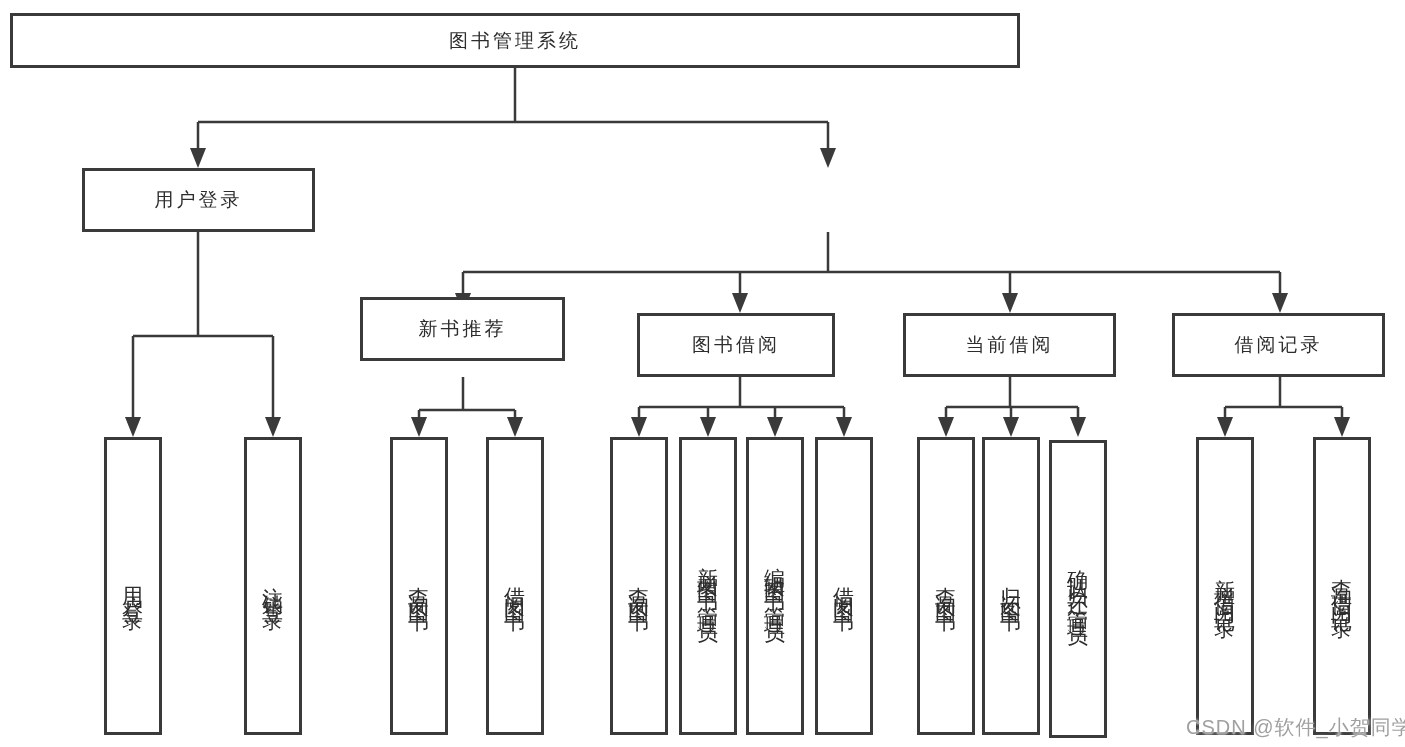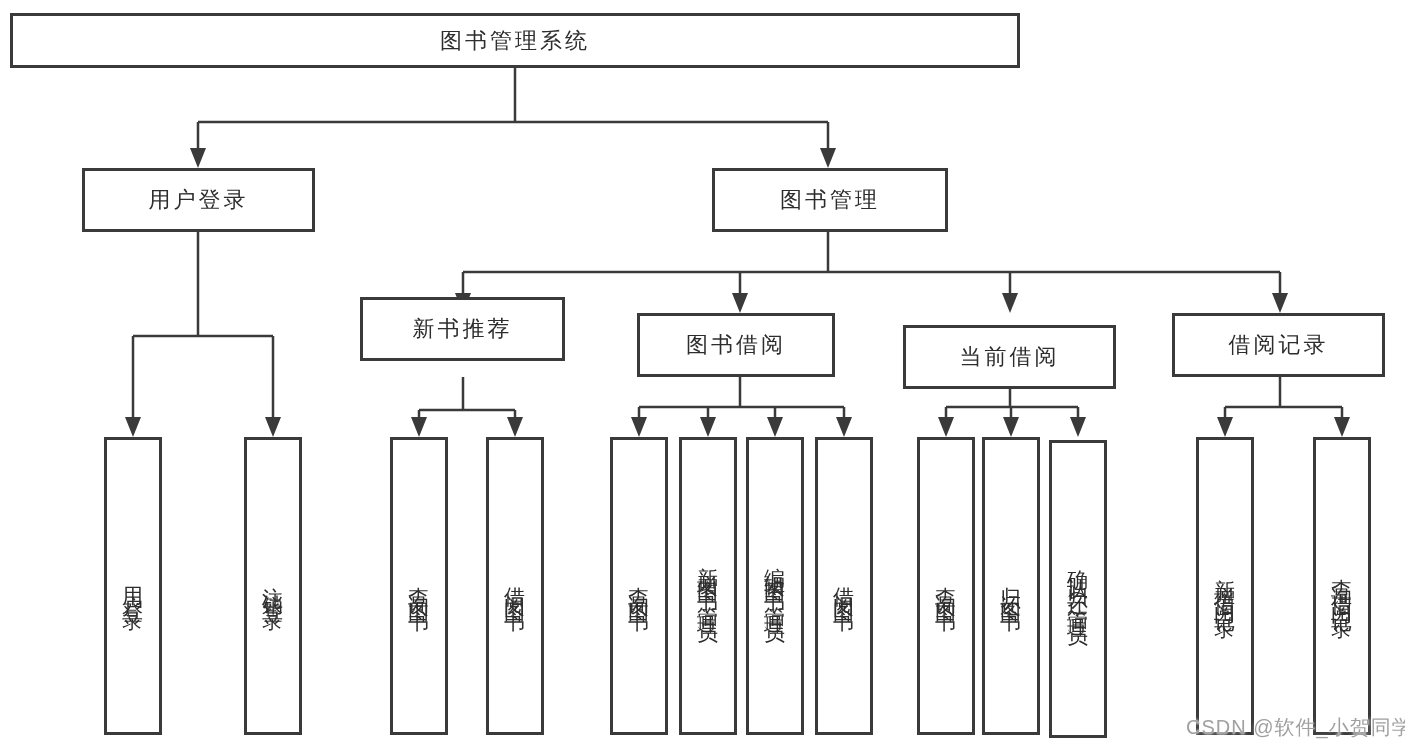--- a/index.html
+++ b/index.html
@@ -5,21 +5,21 @@
   html,body{margin:0;padding:0;background:#ffffff;}
   .canvas{
     position:relative;width:1405px;height:747px;background:#ffffff;
     font-family:"Liberation Sans","DejaVu Sans",sans-serif;overflow:hidden;
   }
   .connectors{position:absolute;left:0;top:0;z-index:1;}
   .node{
     position:absolute;box-sizing:border-box;background:#ffffff;
     border:3px solid #3a3a3a;color:#2d2d2d;
     display:flex;align-items:center;justify-content:center;
-    font-size:22px;letter-spacing:3px;z-index:2;white-space:nowrap;
+    font-size:19px;letter-spacing:3px;z-index:2;white-space:nowrap;
   }
   .leaf{
     position:absolute;box-sizing:border-box;background:#ffffff;
     border:3px solid #3a3a3a;color:#2d2d2d;
     display:flex;align-items:center;justify-content:center;
     width:58px;top:437px;height:298px;z-index:2;
   }
   .leaf span{
     writing-mode:vertical-rl;text-orientation:mixed;
     font-size:21px;letter-spacing:8px;line-height:1;
@@ -75,31 +75,28 @@
     </g>
   </svg>
 
   <div class="node" style="left:10px;top:13px;width:1010px;height:55px;">
     <span>图书管理系统</span>
   </div>
 
   <div class="node" style="left:82px;top:168px;width:233px;height:64px;">
     <span>用户登录</span>
   </div>
-  <div class="node" style="left:712px;top:168px;width:236px;height:64px;">
-    <span>图书管理</span>
-  </div>
 
   <div class="node" style="left:360px;top:297px;width:205px;height:64px;">
     <span>新书推荐</span>
   </div>
   <div class="node" style="left:637px;top:313px;width:198px;height:64px;">
     <span>图书借阅</span>
   </div>
-  <div class="node" style="left:903px;top:313px;width:213px;height:64px;margin-top:12px;">
+  <div class="node" style="left:903px;top:313px;width:213px;height:64px;">
     <span>当前借阅</span>
   </div>
   <div class="node" style="left:1172px;top:313px;width:213px;height:64px;">
     <span>借阅记录</span>
   </div>
 
   <div class="leaf" style="left:104px;">
     <span>用户登录</span>
   </div>
   <div class="leaf" style="left:244px;">

